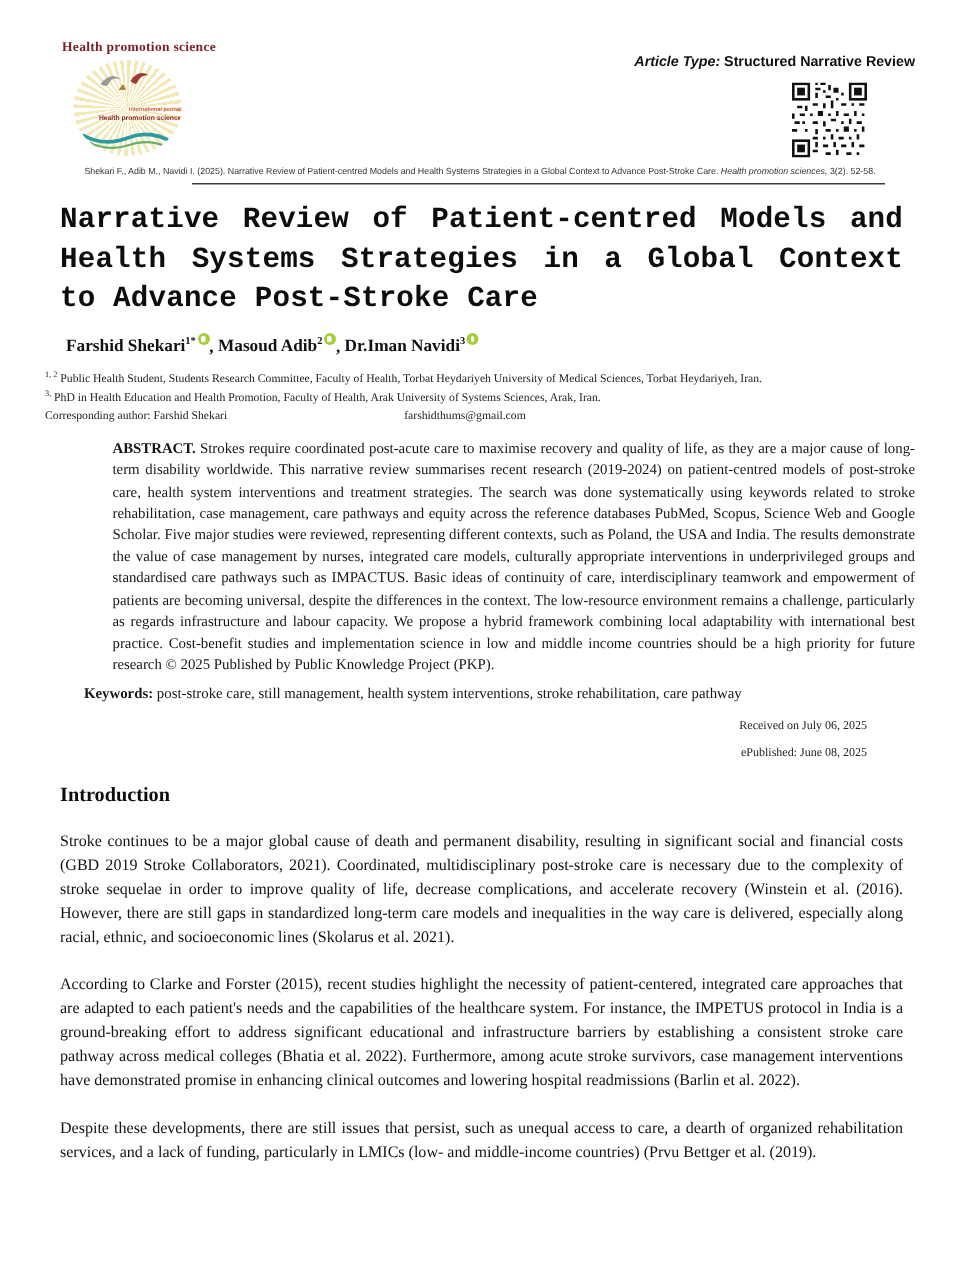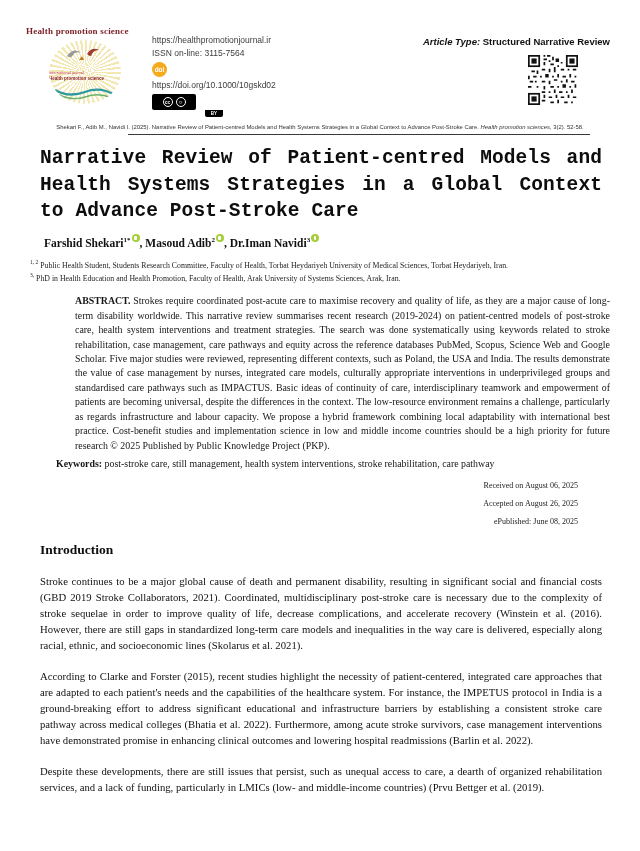--- a/index.html
+++ b/index.html
@@ -3,21 +3,21 @@
 <meta charset="utf-8">
 <style>
   * { margin:0; padding:0; box-sizing:border-box; }
   html,body { background:#ffffff; }
   body {
     width:640px; height:851px; margin:0 auto; overflow:hidden;
     font-family:"Liberation Serif", serif; color:#1a1a1a; position:relative;
   }
   
   .header { display:flex; padding:26px 30px 0 26px; }
-  .logo-col { width:118px; text-align:left; flex:none; }
+  .logo-col { width:118px; text-align:right; flex:none; }
   .journal-name { font-size:9px; font-weight:bold; color:#7b1e26; letter-spacing:.2px; }
   .logo-badge {
     width:72px; height:64px; margin:4px auto 0; border-radius:50%;
     background:repeating-conic-gradient(#f3e8b4 0deg 4deg, #ffffff 4deg 9deg);
     position:relative; overflow:hidden;
   }
   .logo-badge svg { position:absolute; left:0; top:0; }
   .logo-cap1 { position:absolute; left:0; right:0; top:30px; font-size:4px; color:#c0392b; font-family:"Liberation Sans",sans-serif; }
   .logo-cap2 { position:absolute; left:0; right:0; top:36px; font-size:4.5px; font-weight:bold; color:#8b2020; font-family:"Liberation Sans",sans-serif; }
   .mid-col { margin-left:8px; font-family:"Liberation Sans",sans-serif; font-size:8.5px; color:#3c3c3c; line-height:1.5; padding-top:8px; }
@@ -81,31 +81,20 @@
         <path d="M38 14 q5 -8 12 -4 q-5 0 -7 4 q-1 4 -5 0z" fill="#a03c30"></path>
         <path d="M30 20 l3 -4 l2 4z" fill="#b97c2a"></path>
         <path d="M6 50 q14 8 30 2 q15 -6 30 3" stroke="#2d9aa0" fill="none" stroke-width="2.4"></path>
         <path d="M10 55 q14 6 26 2 q14 -5 26 1" stroke="#69b06a" fill="none" stroke-width="1.4"></path>
       </svg>
       <div class="logo-cap1">international journal</div>
       <div class="logo-cap2">Health promotion science</div>
     </div>
   </div>
 
-  <div class="mid-col">
-    <div><a class="url" href="#">https://healthpromotionjournal.ir</a></div>
-    <div>ISSN on-line: 3115-7564</div>
-    <div><span class="doi-circle">doi</span></div>
-    <div><a class="url" href="#">https://doi.org/10.1000/10gskd02</a></div>
-    <div class="cc-badge">
-      <span class="ring">cc</span>
-      <span class="ring">☺</span>
-    </div>
-    <div class="cc-tab">BY</div>
-  </div>
 
   <div class="right-col">
     <div class="article-type"><span class="atl">Article Type:</span><span> Structured Narrative Review</span></div>
     <svg class="qr" width="50" height="50" viewBox="0 0 29 29">
       <rect width="29" height="29" fill="#fff"></rect>
       <g fill="#111">
         <rect x="0" y="0" width="7" height="7"></rect>
           <rect x="22" y="0" width="7" height="7"></rect>
           <rect x="0" y="22" width="7" height="7"></rect>
       </g>
@@ -129,28 +118,31 @@
 
 <div class="title">Narrative Review of Patient-centred Models and Health Systems Strategies in a Global Context to Advance Post-Stroke Care</div>
 
 <div class="authors">
   <span><span>Farshid Shekari</span><sup>1*</sup><span class="orcid"></span></span><span>, </span><span><span>Masoud Adib</span><sup>2</sup><span class="orcid"></span></span><span>, </span><span><span>Dr.Iman Navidi</span><sup>3</sup><span class="orcid"></span></span>
 </div>
 
 <div class="affils">
   <div><sup>1, 2</sup><span> Public Health Student,  Students Research Committee, Faculty of Health, Torbat Heydariyeh University of Medical Sciences, Torbat Heydariyeh, Iran.</span></div>
   <div><sup>3,</sup><span> PhD in Health Education and Health Promotion, Faculty of Health, Arak University of Systems Sciences, Arak, Iran.</span></div>
+  <div class="corr">
+    <span>Corresponding author: Farshid Shekari</span>
+    <a class="corr-email" style="color:#222;text-decoration:none;" href="#">farshidthums@gmail.com</a>
+  </div>
 </div>
 
 <div class="abstract"><b>ABSTRACT.</b><span> Strokes require coordinated post-acute care to maximise recovery and quality of life, as they are a major cause of long-term disability worldwide. This narrative review summarises recent research (2019-2024) on patient-centred models of post-stroke care, health system interventions and treatment strategies. The search was done systematically using keywords related to stroke rehabilitation, case management, care pathways and equity across the reference databases PubMed, Scopus, Science Web and Google Scholar. Five major studies were reviewed, representing different contexts, such as Poland, the USA and India. The results demonstrate the value of case management by nurses, integrated care models, culturally appropriate interventions in underprivileged groups and standardised care pathways such as IMPACTUS. Basic ideas of continuity of care, interdisciplinary teamwork and empowerment of patients are becoming universal, despite the differences in the context. The low-resource environment remains a challenge, particularly as regards infrastructure and labour capacity. We propose a hybrid framework combining local adaptability with international best practice. Cost-benefit studies and implementation science in low and middle income countries should be a high priority for future research © 2025 Published by Public Knowledge Project (PKP).</span></div>
 
 <div class="keywords"><b>Keywords:</b><span> post-stroke care, still management, health system interventions, stroke rehabilitation, care pathway</span></div>
 
 <div class="dates">
-  <div>Received on August 06, 2025</div>
-  <div>Accepted on August 26, 2025</div>
+  <div>Received on July 06, 2025</div>
   <div>ePublished: June 08, 2025</div>
 </div>
 
 <div class="section-heading">Introduction</div>
 <div class="para">Stroke continues to be a major global cause of death and permanent disability, resulting in significant social and financial costs (GBD 2019 Stroke Collaborators, 2021). Coordinated, multidisciplinary post-stroke care is necessary due to the complexity of stroke sequelae in order to improve quality of life, decrease complications, and accelerate recovery (Winstein et al. (2016). However, there are still gaps in standardized long-term care models and inequalities in the way care is delivered, especially along racial, ethnic, and socioeconomic lines (Skolarus et al. 2021).</div>
 <div class="para">According to Clarke and Forster (2015), recent studies highlight the necessity of patient-centered, integrated care approaches that are adapted to each patient's needs and the capabilities of the healthcare system. For instance, the IMPETUS protocol in India is a ground-breaking effort to address significant educational and infrastructure barriers by establishing a consistent stroke care pathway across medical colleges (Bhatia et al. 2022). Furthermore, among acute stroke survivors, case management interventions have demonstrated promise in enhancing clinical outcomes and lowering hospital readmissions (Barlin et al. 2022).</div>
 <div class="para">Despite these developments, there are still issues that persist, such as unequal access to care, a dearth of organized rehabilitation services, and a lack of funding, particularly in LMICs (low- and middle-income countries) (Prvu Bettger et al. (2019).</div>
 
 </body></html>

